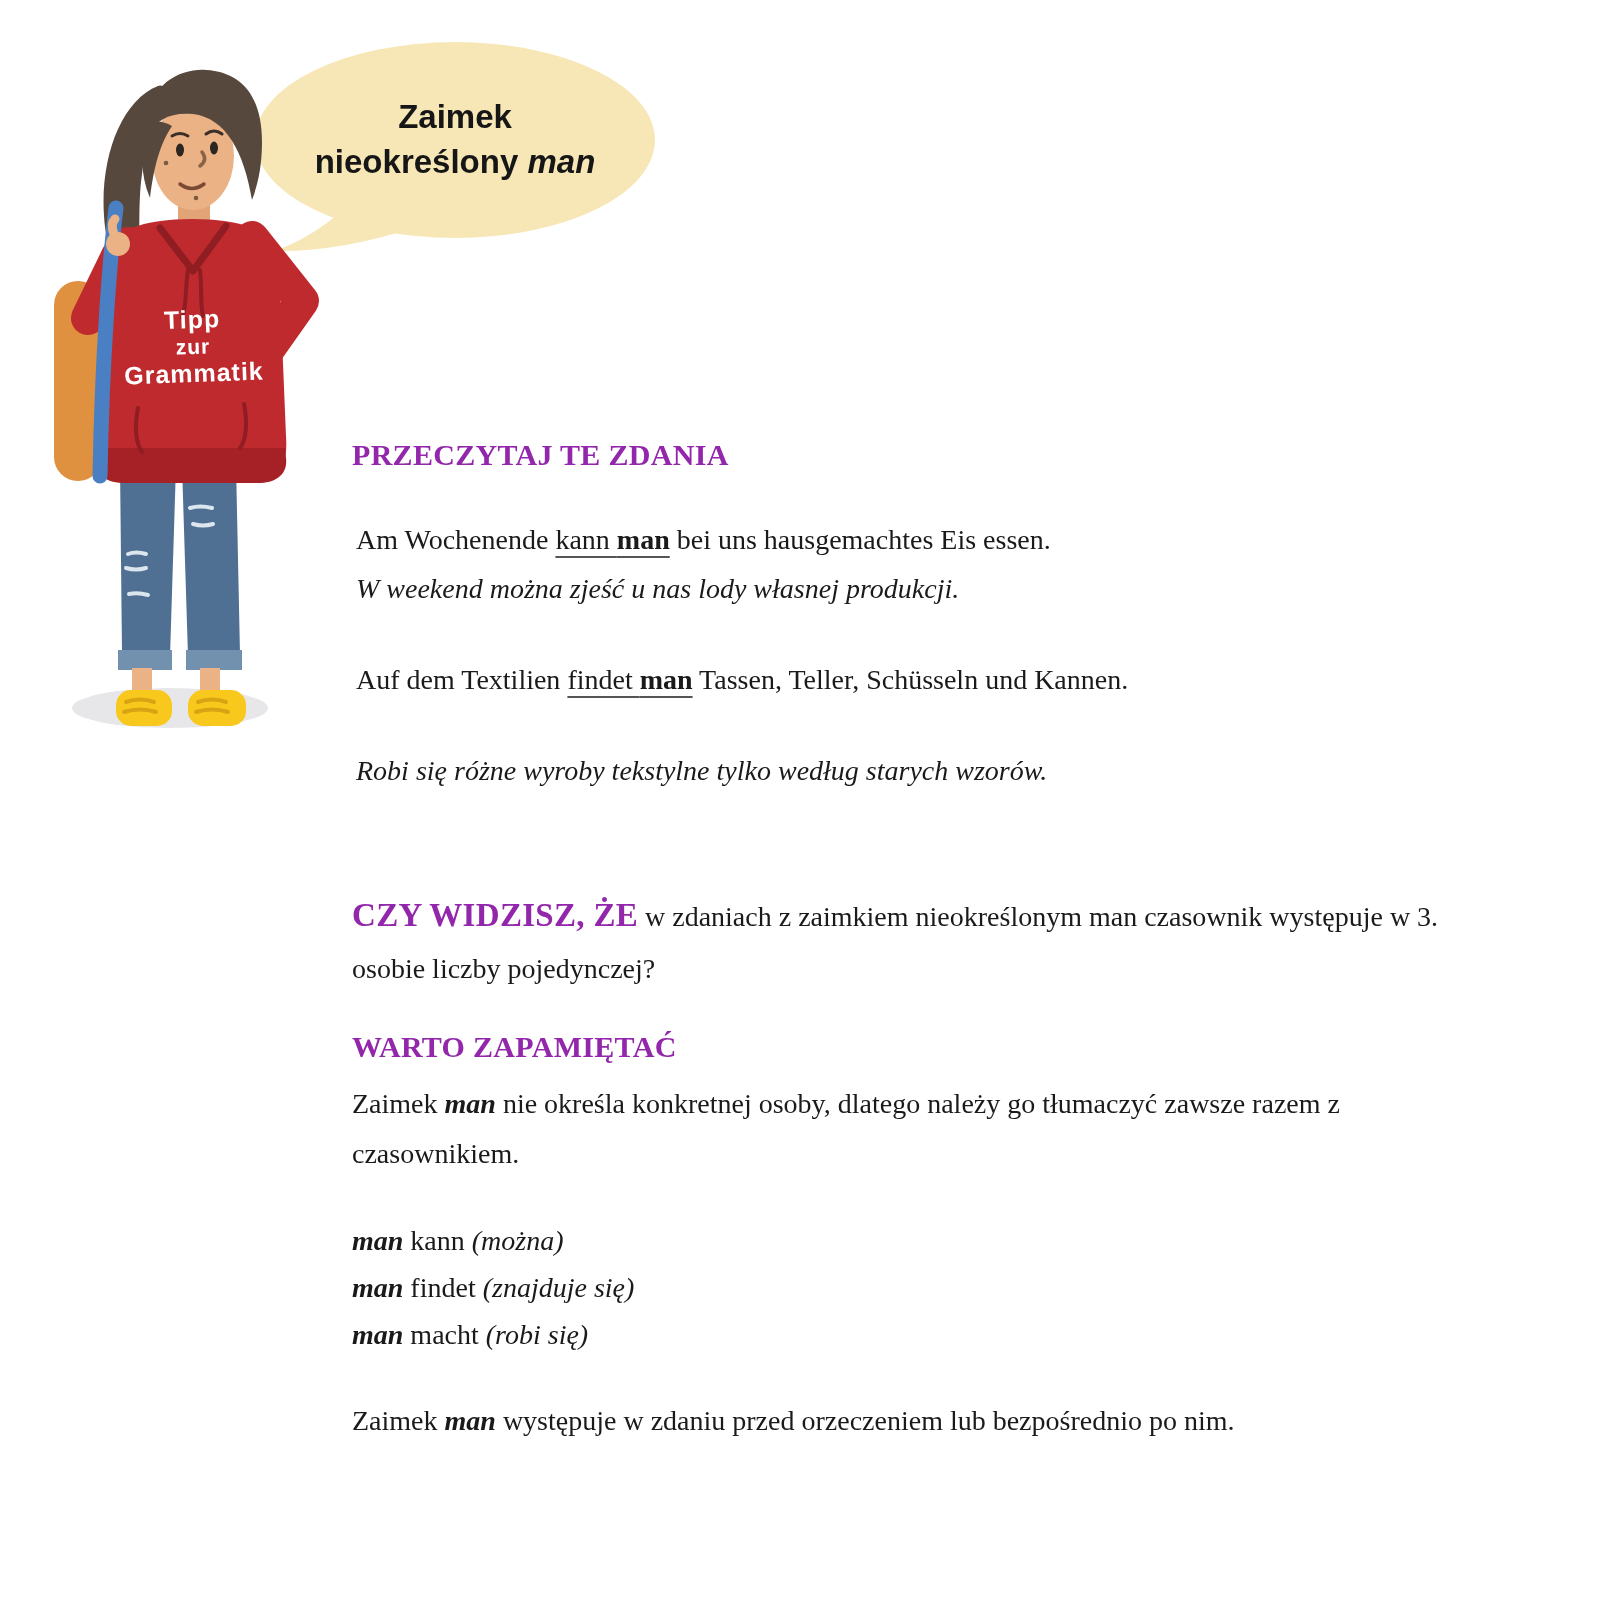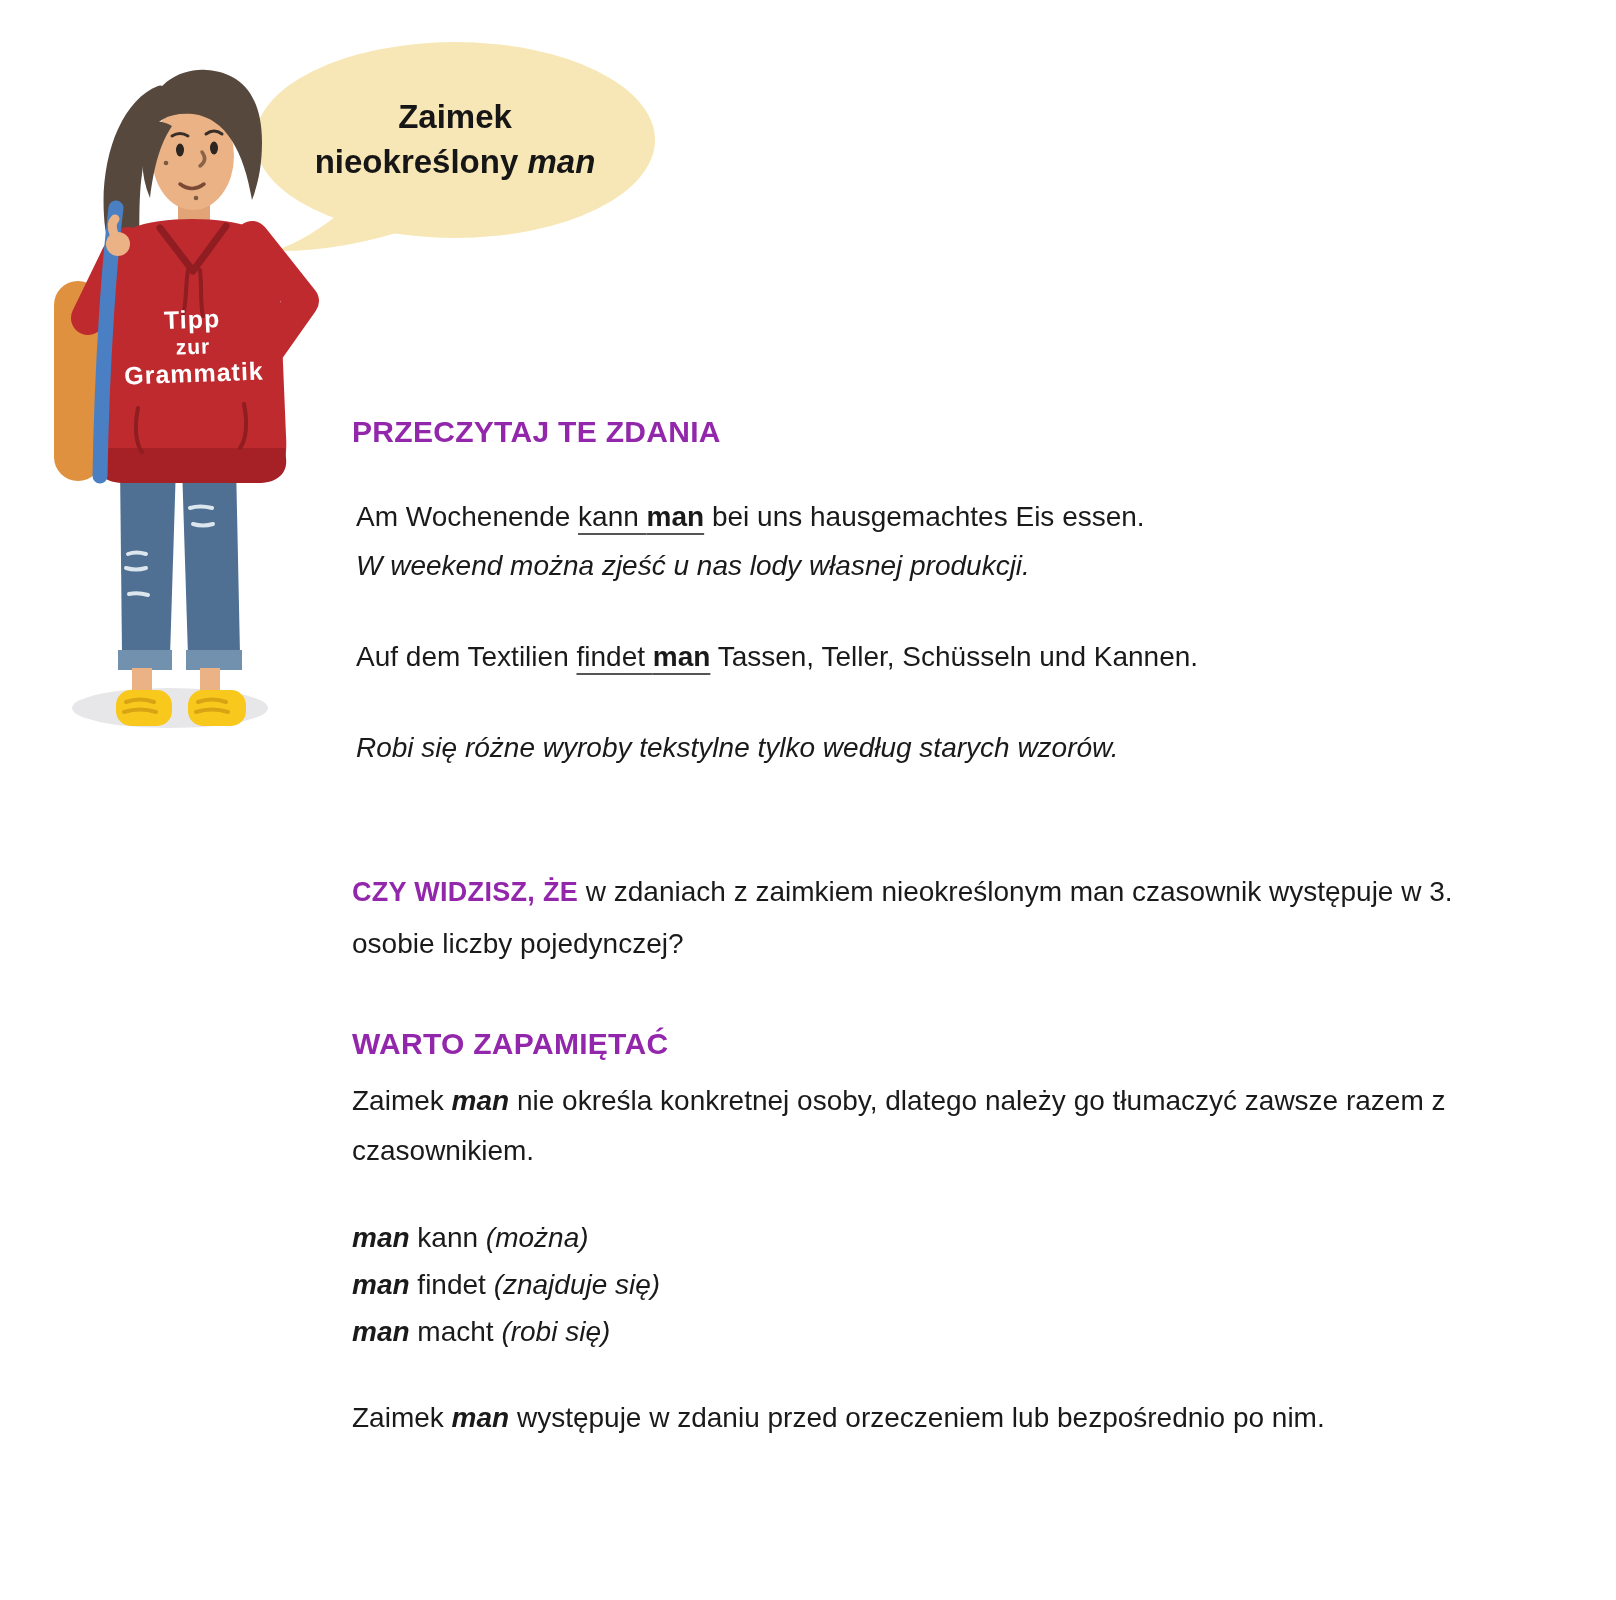--- a/index.html
+++ b/index.html
@@ -13,43 +13,43 @@
   .bubble-svg{position:absolute;left:248px;top:40px;}
   .bubble-text{
     position:absolute;left:280px;top:94px;width:350px;
     text-align:center;font-size:33px;font-weight:bold;line-height:45px;color:#161616;
   }
   .bubble-text .bi{font-style:italic;}
   .figure-svg{position:absolute;left:30px;top:56px;}
 
   
   .content{
-    position:absolute;left:352px;top:414px;width:1150px;
-    font-size:28px;line-height:45px;
+    position:absolute;left:352px;top:437px;width:1150px;
+    font-size:28px;line-height:45px;font-family:Liberation Serif, serif;
   }
   .section-heading{
     font-size:30px;line-height:36px;margin:0;
     color:#9327ac;font-weight:bold;letter-spacing:0.3px;
   }
   #read-heading{margin:0 0 44px 0;}
   .example{margin:0 0 46px 0;}
   .example p{margin:4px;}
   .pl{font-style:italic;}
   .u{
     text-decoration:underline;
     text-underline-offset:7px;
     text-decoration-thickness:2px;
     text-decoration-color:#555555;
   }
   .b{font-weight:bold;}
   .bi{font-weight:bold;font-style:italic;}
   .i{font-style:italic;text-align:right;}
   .czy-par{margin:96px 0 0 0;line-height:52px;}
-  .czy-heading{font-size:27px;font-weight:bold;color:#9327ac;letter-spacing:0.3px;}
-  #warto-heading{margin:56px 0 14px 0;}
+  .czy-heading{font-size:33px;font-weight:bold;color:#9327ac;letter-spacing:0.3px;}
+  #warto-heading{margin:34px 0 14px 0;}
   .warto-par{margin:0;line-height:50px;}
   .forms{margin-top:38px;}
   .form-line{margin:0;line-height:47px;}
   .final{margin:40px 0 10px 0;}
 </style>
 </head>
 <body>
 
 <svg class="bubble-svg" width="410" height="222" viewBox="0 0 410 222">
   <path d="M 98,168 Q 60,200 26,211 Q 95,212 170,186 Z" fill="#f8e7b6"></path>

